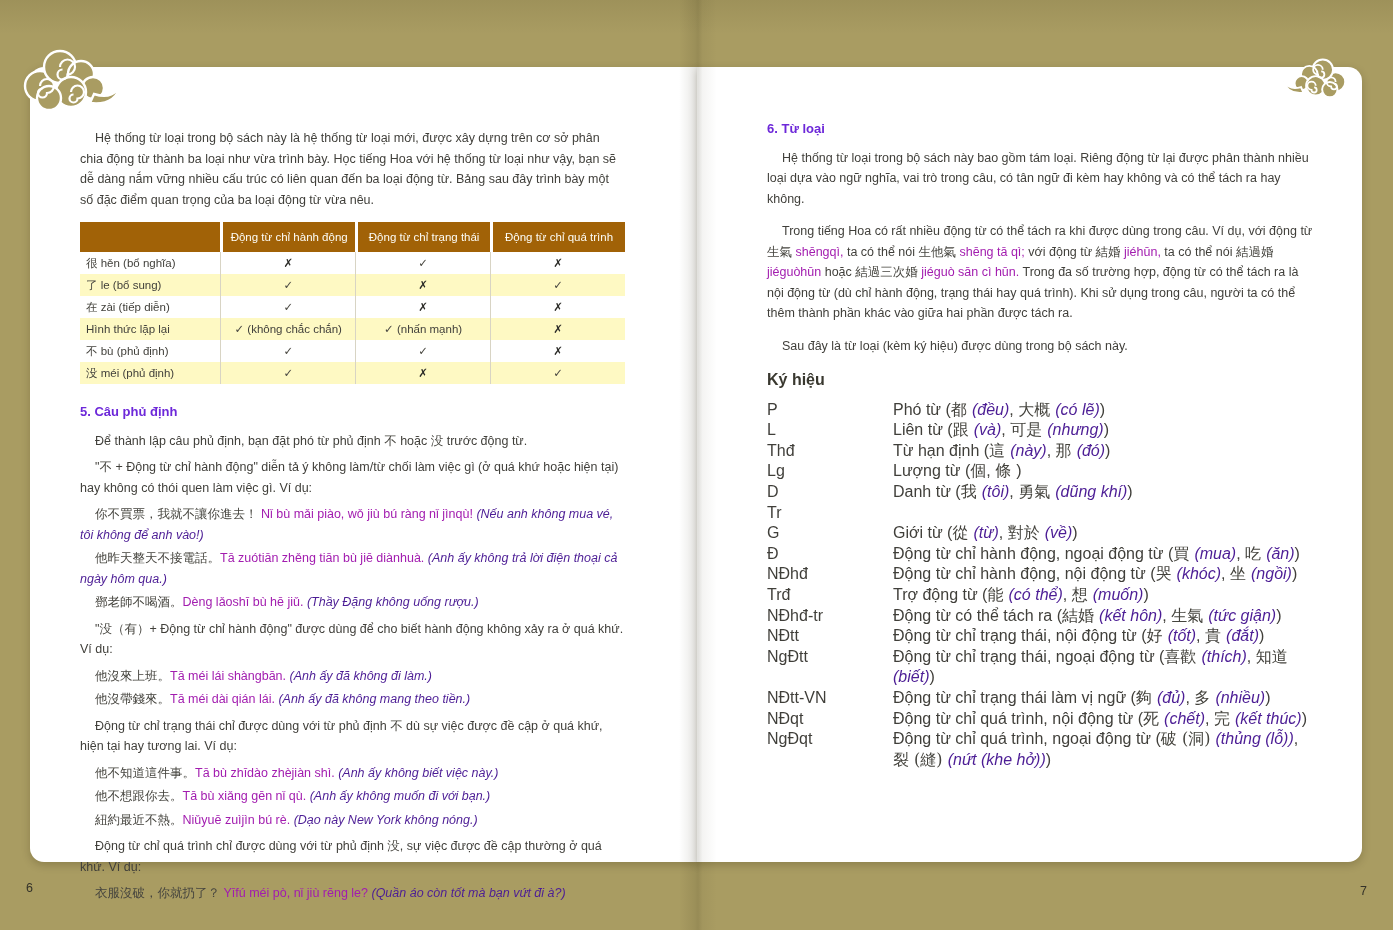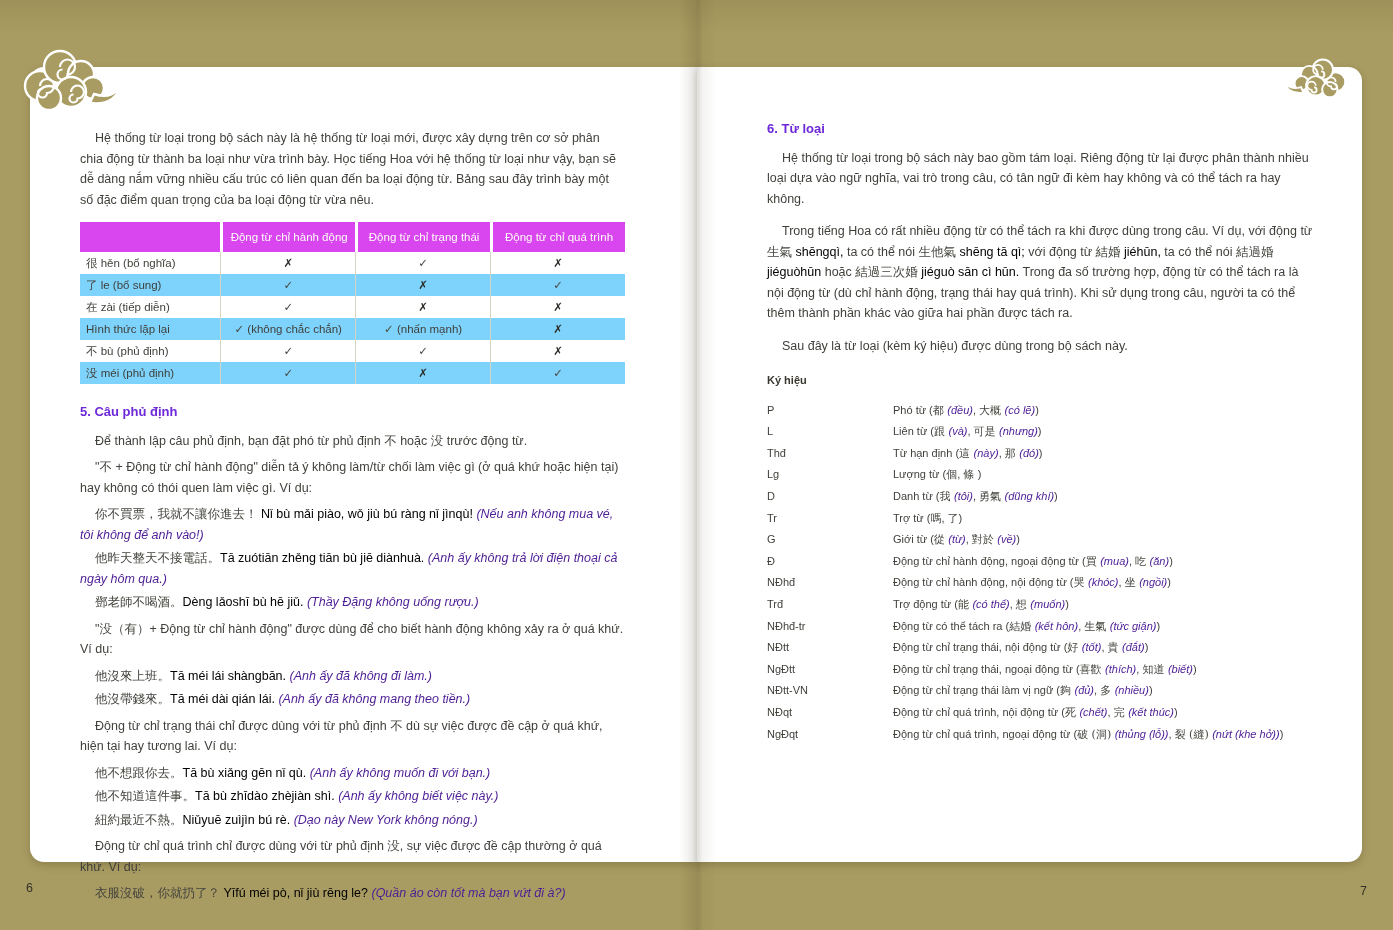--- a/index.html
+++ b/index.html
@@ -24,38 +24,38 @@
   .cloud-left{left:16px;top:44px;}
   .cloud-right{left:1283px;top:54px;transform:scaleX(-1);}
 
   
   .body-text{font-size:12.5px;line-height:20.5px;}
   .para{margin:6px 0;text-indent:15px;}
   .example{margin:3px 0;text-indent:15px;}
   .sec-head{font-size:13px;font-weight:bold;color:#6d28d9;margin:18px 0 8px 0;}
   .seg-vi{}
   .seg-zh{font-family:"DejaVu Serif","Liberation Serif",serif;color:#45443e;}
-  .seg-py{color:#000000;margin-top:23px;}
+  .seg-py{color:#a21caf;margin-top:23px;}
   .seg-blue{color:#4c1d95;font-style:italic;}
   .seg-x{font-weight:bold;color:#2b2b27;}
   .seg-ck{color:#4c4b44;}
 
   
   .vtable{width:100%;border-collapse:separate;border-spacing:0;margin:12px 0 6px 0;table-layout:fixed;}
   .vtable th{
-    background:#d946ef;color:#fdfcf6;font-weight:normal;font-size:11.5px;
+    background:#a16207;color:#fdfcf6;font-weight:normal;font-size:11.5px;
     height:30px;text-align:center;border-left:3px solid #fff;padding:0 2px;}
   .vtable th:first-child{border-left:none;width:25%;}
   .vtable td{height:22px;font-size:11.5px;text-align:center;
     border-left:1px solid #d8d4c4;padding:0 4px;}
   .vtable td:first-child{border-left:none;text-align:left;padding-left:6px;}
-  .vtable tr.shade td{background:#7dd3fc;}
+  .vtable tr.shade td{background:#fef9c3;}
 
   
-  .symlist{margin-top:14px;font-size:11px;line-height:20.6px;}
+  .symlist{margin-top:14px;font-size:16px;line-height:20.6px;}
   .symrow{display:flex;}
   .symrow .sym{width:126px;flex:none;}
   .symrow .desc{flex:1;}
   .symhead{font-weight:bold;color:#39382f;margin-bottom:9px;}
 </style>
 </head>
 <body>
 
 <div class="top-shade"></div>
 
@@ -116,22 +116,22 @@
     <div class="sec-head">5. Câu phủ định</div>
     <p class="para"><span class="seg-vi">Để thành lập câu phủ định, bạn đặt phó từ phủ định </span><span class="seg-zh">不</span><span class="seg-vi"> hoặc </span><span class="seg-zh">没</span><span class="seg-vi"> trước động từ.</span></p>
     <p class="para"><span class="seg-vi">"</span><span class="seg-zh">不</span><span class="seg-vi"> + Động từ chỉ hành động" diễn tả ý không làm/từ chối làm việc gì (ở quá khứ hoặc hiện tại) hay không có thói quen làm việc gì. Ví dụ:</span></p>
     <p class="example"><span class="seg-zh">你不買票，我就不讓你進去！</span><span class="seg-py">  Nǐ bù mǎi piào, wǒ jiù bú ràng nǐ jìnqù! </span><span class="seg-blue">(Nếu anh không mua vé, tôi không để anh vào!)</span></p>
     <p class="example"><span class="seg-zh">他昨天整天不接電話。</span><span class="seg-py">Tā zuótiān zhěng tiān bù jiē diànhuà. </span><span class="seg-blue">(Anh ấy không trả lời điện thoại cả ngày hôm qua.)</span></p>
     <p class="example"><span class="seg-zh">鄧老師不喝酒。</span><span class="seg-py">Dèng lǎoshī bù hē jiǔ. </span><span class="seg-blue">(Thầy Đặng không uống rượu.)</span></p>
     <p class="para"><span class="seg-vi">"</span><span class="seg-zh">没（有）</span><span class="seg-vi">+ Động từ chỉ hành động" được dùng để cho biết hành động không xảy ra ở quá khứ. Ví dụ:</span></p>
     <p class="example"><span class="seg-zh">他沒來上班。</span><span class="seg-py">Tā méi lái shàngbān. </span><span class="seg-blue">(Anh ấy đã không đi làm.)</span></p>
     <p class="example"><span class="seg-zh">他沒帶錢來。</span><span class="seg-py">Tā méi dài qián lái. </span><span class="seg-blue">(Anh ấy đã không mang theo tiền.)</span></p>
     <p class="para"><span class="seg-vi">Động từ chỉ trạng thái chỉ được dùng với từ phủ định </span><span class="seg-zh">不</span><span class="seg-vi"> dù sự việc được đề cập ở quá khứ, hiện tại hay tương lai. Ví dụ:</span></p>
+    <p class="example"><span class="seg-zh">他不知道這件事。</span><span class="seg-py">Tā bù zhīdào zhèjiàn shì. </span><span class="seg-blue">(Anh ấy không biết việc này.)</span></p>
     <p class="example"><span class="seg-zh">他不想跟你去。</span><span class="seg-py">Tā bù xiǎng gēn nǐ qù. </span><span class="seg-blue">(Anh ấy không muốn đi với bạn.)</span></p>
-    <p class="example"><span class="seg-zh">他不知道這件事。</span><span class="seg-py">Tā bù zhīdào zhèjiàn shì. </span><span class="seg-blue">(Anh ấy không biết việc này.)</span></p>
     <p class="example"><span class="seg-zh">紐約最近不熱。</span><span class="seg-py">Niǔyuē zuìjìn bú rè. </span><span class="seg-blue">(Dạo này New York không nóng.)</span></p>
     <p class="para"><span class="seg-vi">Động từ chỉ quá trình chỉ được dùng với từ phủ định </span><span class="seg-zh">没</span><span class="seg-vi">, sự việc được đề cập thường ở quá khứ. Ví dụ:</span></p>
     <p class="example"><span class="seg-zh">衣服沒破，你就扔了？</span><span class="seg-py">  Yīfú méi pò, nǐ jiù rēng le? </span><span class="seg-blue">(Quần áo còn tốt mà bạn vứt đi à?)</span></p>
   </div>
 
   <div class="page page-right body-text">
     <div class="sec-head" style="margin-top:0;">6. Từ loại</div>
     <p class="para"><span class="seg-vi">Hệ thống từ loại trong bộ sách này bao gồm tám loại. Riêng động từ lại được phân thành nhiều loại dựa vào ngữ nghĩa, vai trò trong câu, có tân ngữ đi kèm hay không và có thể tách ra hay không.</span></p>
     <p class="para" style="margin-top:12px;"><span class="seg-vi">Trong tiếng Hoa có rất nhiều động từ có thể tách ra khi được dùng trong câu. Ví dụ, với động từ </span><span class="seg-zh">生氣</span><span class="seg-py"> shēngqì,</span><span class="seg-vi"> ta có thể nói </span><span class="seg-zh">生他氣</span><span class="seg-py"> shēng tā qì;</span><span class="seg-vi"> với động từ </span><span class="seg-zh">結婚</span><span class="seg-py"> jiéhūn,</span><span class="seg-vi"> ta có thể nói </span><span class="seg-zh">結過婚</span><span class="seg-py"> jiéguòhūn</span><span class="seg-vi"> hoặc </span><span class="seg-zh">結過三次婚</span><span class="seg-py"> jiéguò sān cì hūn.</span><span class="seg-vi"> Trong đa số trường hợp, động từ có thể tách ra là nội động từ (dù chỉ hành động, trạng thái hay quá trình). Khi sử dụng trong câu, người ta có thể thêm thành phần khác vào giữa hai phần được tách ra.</span></p>
     <p class="para" style="margin-top:12px;"><span class="seg-vi">Sau đây là từ loại (kèm ký hiệu) được dùng trong bộ sách này.</span></p>
@@ -155,21 +155,20 @@
       <div class="symrow">
           <span class="sym">Lg</span>
           <span class="desc"><span class="seg-vi">Lượng từ (</span><span class="seg-zh">個</span><span class="seg-vi">, </span><span class="seg-zh">條 </span><span class="seg-vi">)</span></span>
         </div>
       <div class="symrow">
           <span class="sym">D</span>
           <span class="desc"><span class="seg-vi">Danh từ (</span><span class="seg-zh">我 </span><span class="seg-blue">(tôi)</span><span class="seg-vi">, </span><span class="seg-zh">勇氣 </span><span class="seg-blue">(dũng khí)</span><span class="seg-vi">)</span></span>
         </div>
       <div class="symrow">
           <span class="sym">Tr</span>
-          <span class="desc"><span class="seg-vi">Trợ từ (</span><span class="seg-zh">嗎</span><span class="seg-vi">, </span><span class="seg-zh">了</span><span class="seg-vi">)</span></span>
         </div>
       <div class="symrow">
           <span class="sym">G</span>
           <span class="desc"><span class="seg-vi">Giới từ (</span><span class="seg-zh">從 </span><span class="seg-blue">(từ)</span><span class="seg-vi">, </span><span class="seg-zh">對於 </span><span class="seg-blue">(về)</span><span class="seg-vi">)</span></span>
         </div>
       <div class="symrow">
           <span class="sym">Đ</span>
           <span class="desc"><span class="seg-vi">Động từ chỉ hành động, ngoại động từ (</span><span class="seg-zh">買 </span><span class="seg-blue">(mua)</span><span class="seg-vi">, </span><span class="seg-zh">吃 </span><span class="seg-blue">(ăn)</span><span class="seg-vi">)</span></span>
         </div>
       <div class="symrow">

